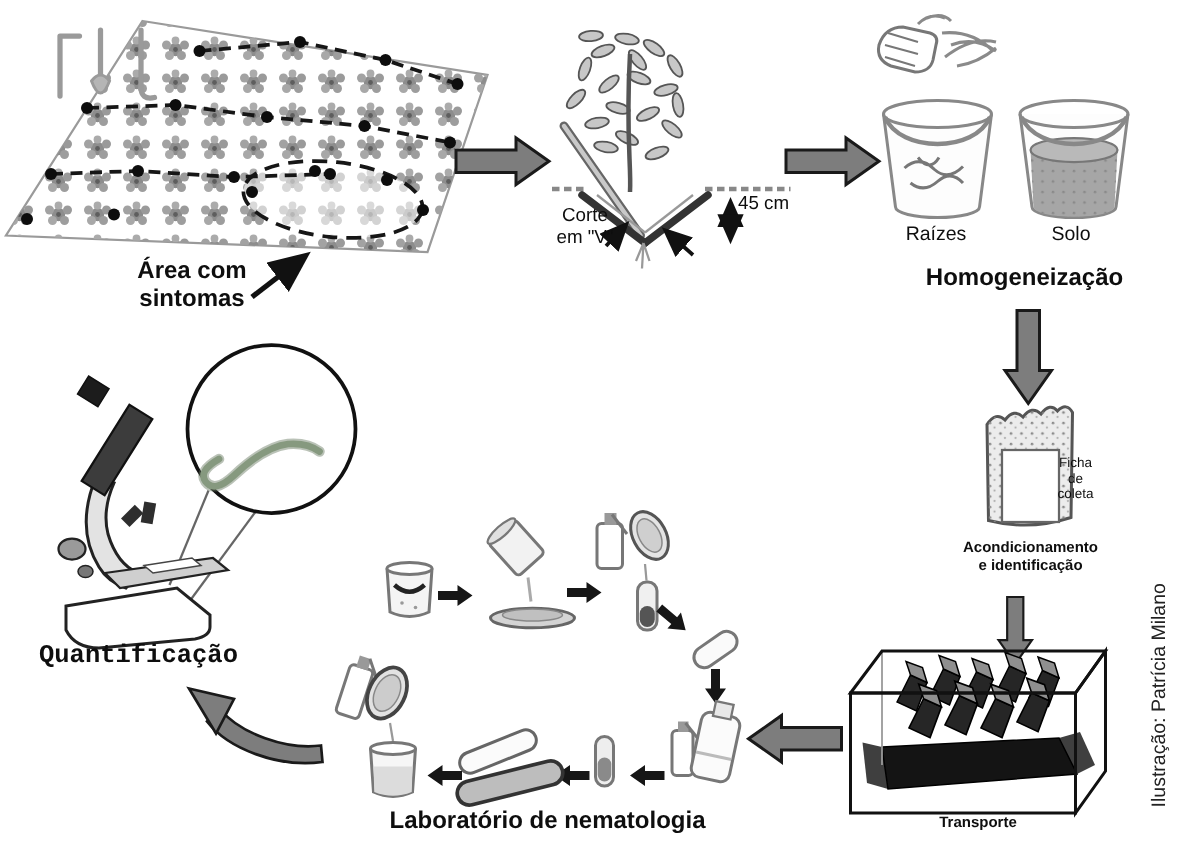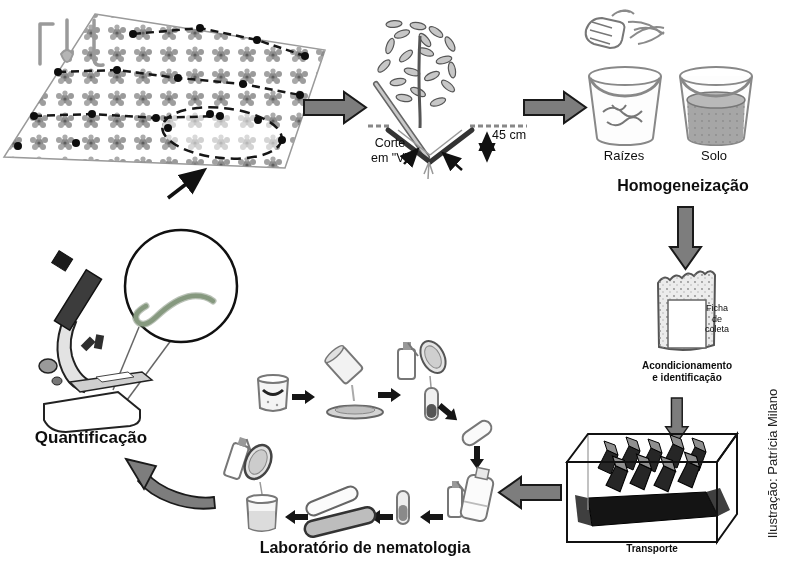--- a/index.html
+++ b/index.html
@@ -1,21 +1,21 @@
 <!DOCTYPE html>
 <html><head>
 <meta charset="utf-8">
 <style>
   html,body{margin:0;padding:0;background:#fff;}
   #canvas{position:relative;width:797px;height:575px;background:#ffffff;overflow:hidden;
           font-family:"Liberation Sans",sans-serif;}
   #art{position:absolute;left:0;top:0;}
   .lbl{position:absolute;color:#0e0e0e;text-align:center;white-space:pre-line;line-height:1.18;}
   .bold{font-weight:700;}
-  .s16{font-size:16px;} .s15{font-size:10px;} .s17{font-size:17px;}
+  .s16{font-size:16px;} .s15{font-size:10px;} .s17{font-size:17px;font-family:Liberation Mono, monospace;}
   .s12{font-size:12.5px;} .s13{font-size:13px;} .s9{font-size:9px;}
   .credit{position:absolute;left:677px;top:456px;width:190px;text-align:center;
           font-size:13px;color:#222;transform:rotate(-90deg);white-space:nowrap;}
 </style>
 </head>
 <body>
 
 <div id="canvas">
 
 <svg id="art" width="797" height="575" viewBox="0 0 797 575">
@@ -284,20 +284,22 @@
       <rect x="-4" y="-1" width="8" height="13" transform="translate(92,340) rotate(45)" fill="#2e2e2e"></rect>
     </g>
     <g>
       <circle cx="181" cy="286" r="56" fill="#ffffff" stroke="#111" stroke-width="2.5"></circle>
       <path d="M146,306 q-14,8 -9,15 q6,8 19,-4 q20,-19 36,-21 q13,-1 21,5" fill="none" stroke="#66785f" stroke-width="7" stroke-linecap="round" opacity="0.45"></path>
       <path d="M146,306 q-14,8 -9,15 q6,8 19,-4 q20,-19 36,-21 q13,-1 21,5" fill="none" stroke-width="4.5" stroke-linecap="round" stroke="#86997f"></path>
     </g>
   </g>
 </svg>
 
+<div class="lbl bold s16" style="left:63px;top:172px;width:130px;">Área com
+sintomas</div>
 
 <div class="lbl s12" style="left:362px;top:136px;width:56px;">Corte
 em "V"</div>
 <div class="lbl s12" style="left:492px;top:128px;width:50px;text-align:left;">45 cm</div>
 
 <div class="lbl s13" style="left:594px;top:148px;width:60px;">Raízes</div>
 <div class="lbl s13" style="left:684px;top:148px;width:60px;">Solo</div>
 <div class="lbl bold s16" style="left:603px;top:177px;width:160px;">Homogeneização</div>
 
 <div class="lbl s9" style="left:696px;top:303px;width:42px;">Ficha

